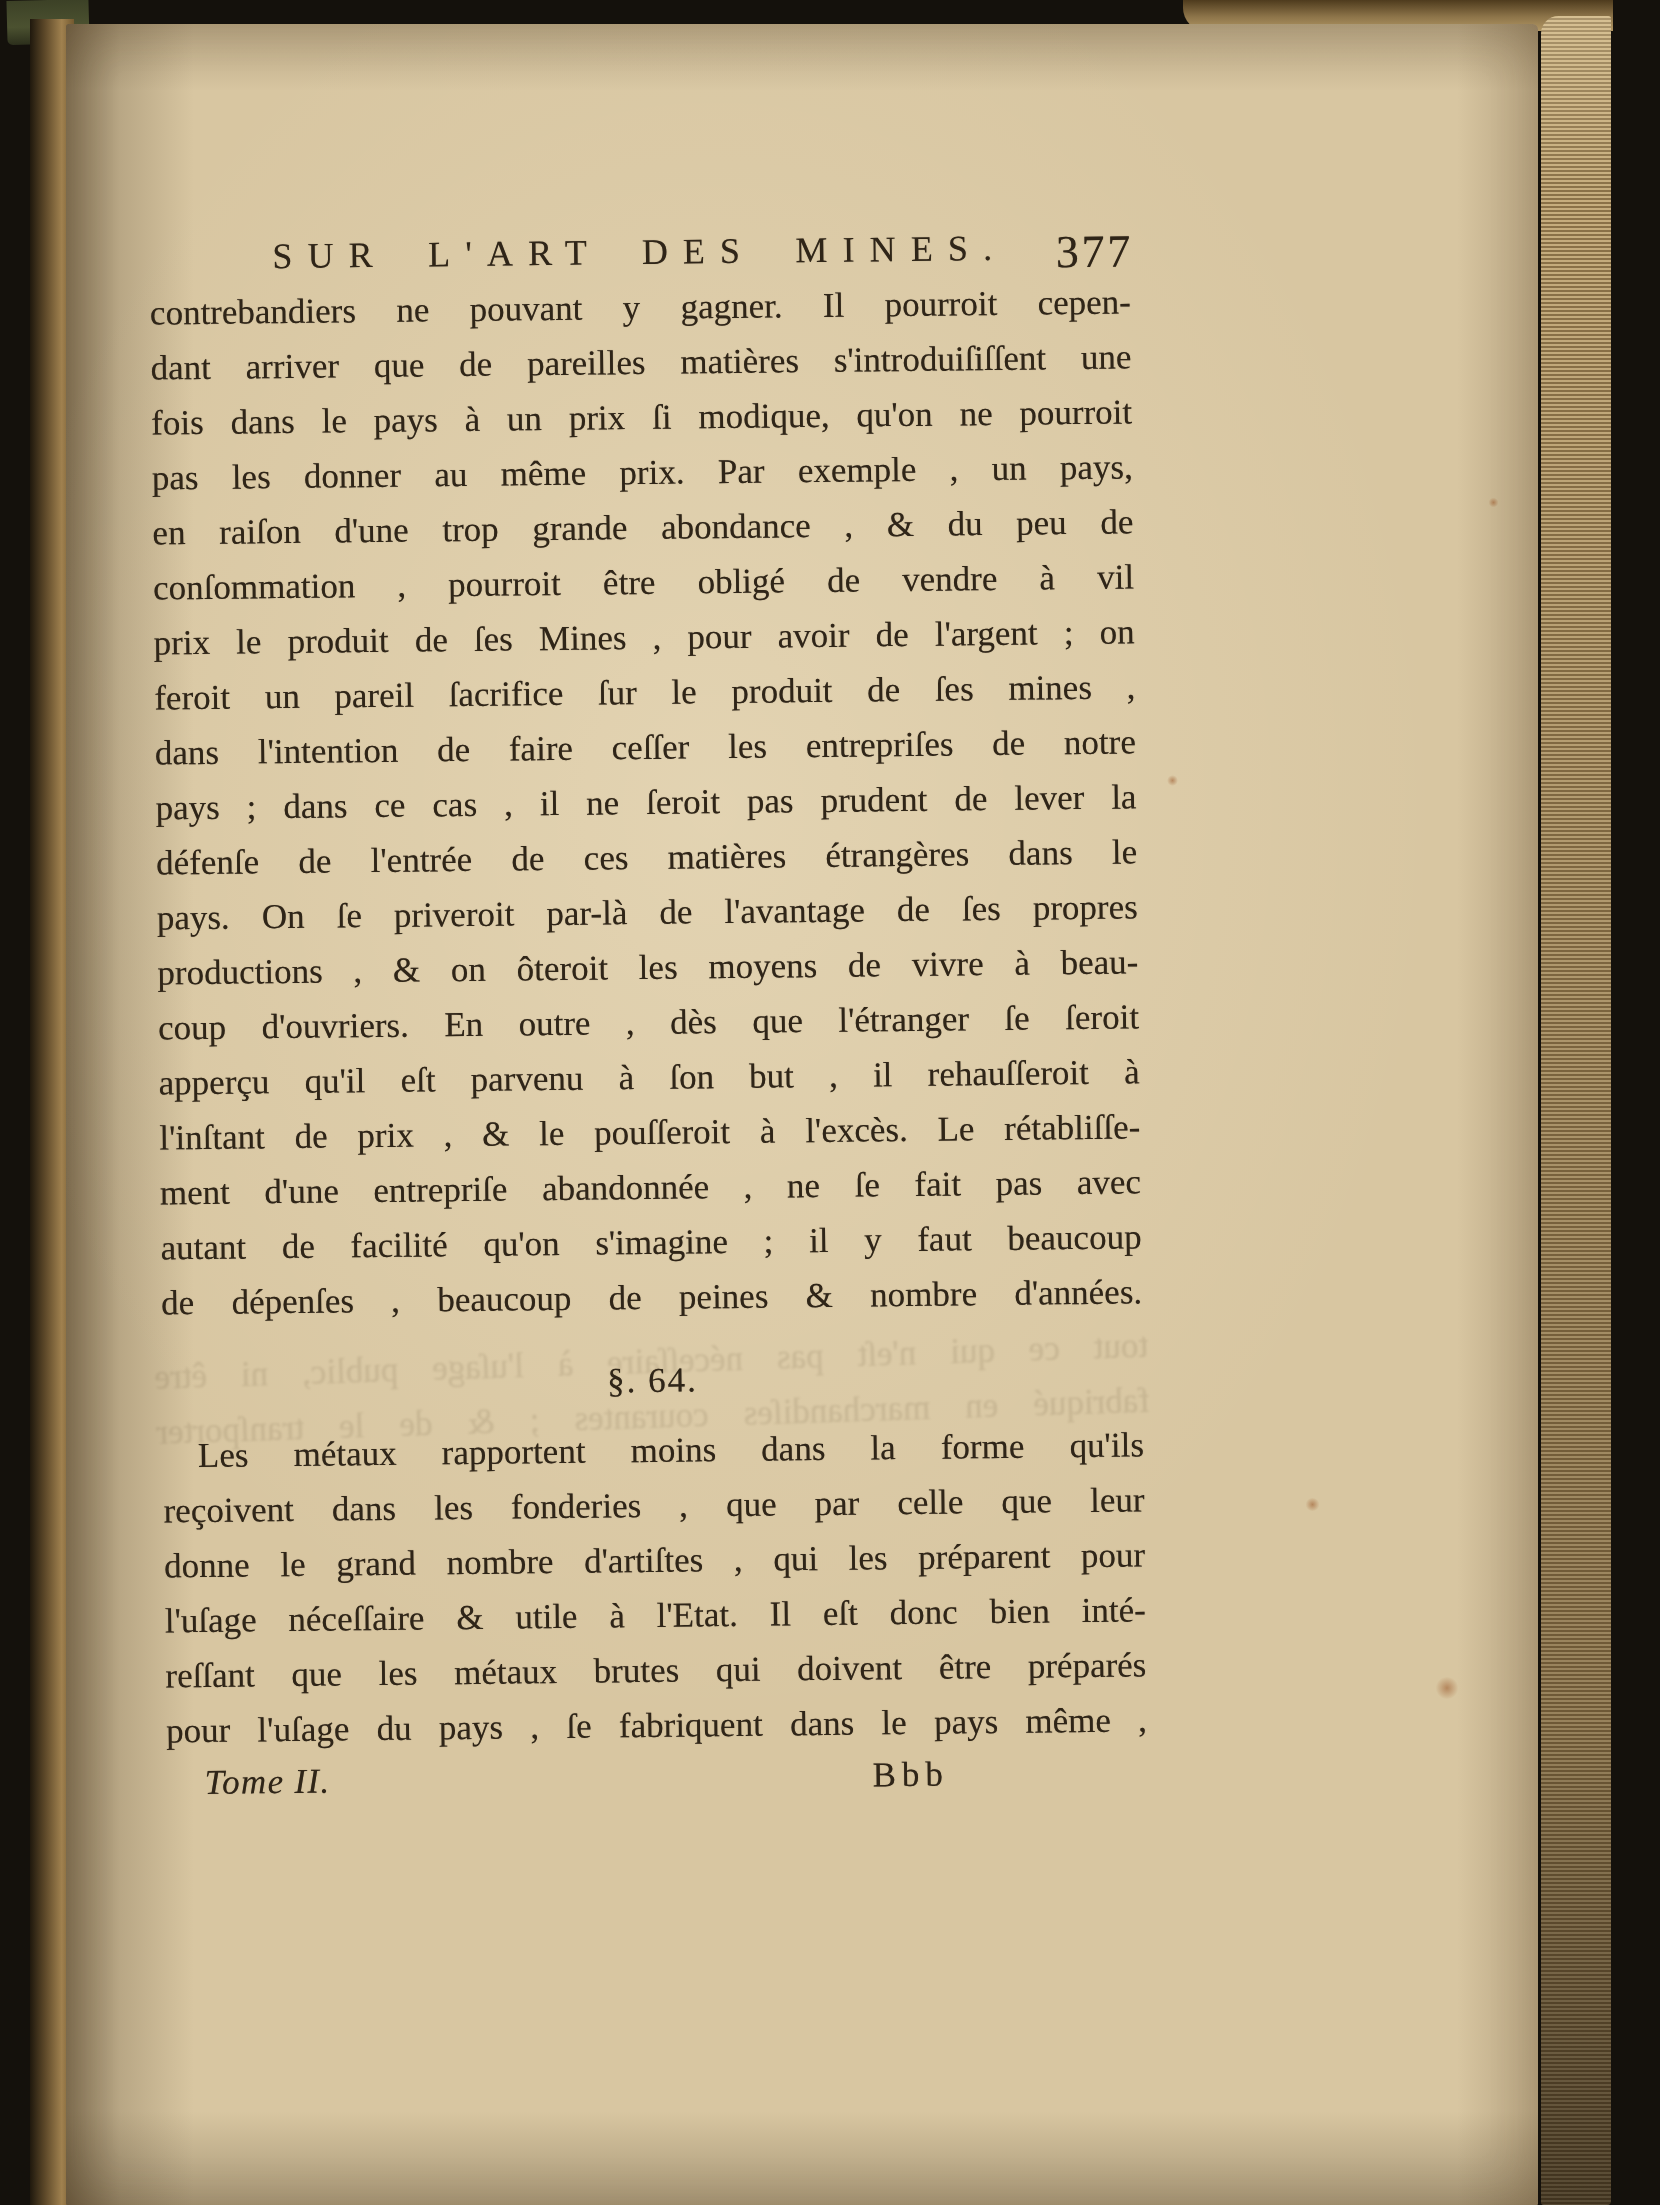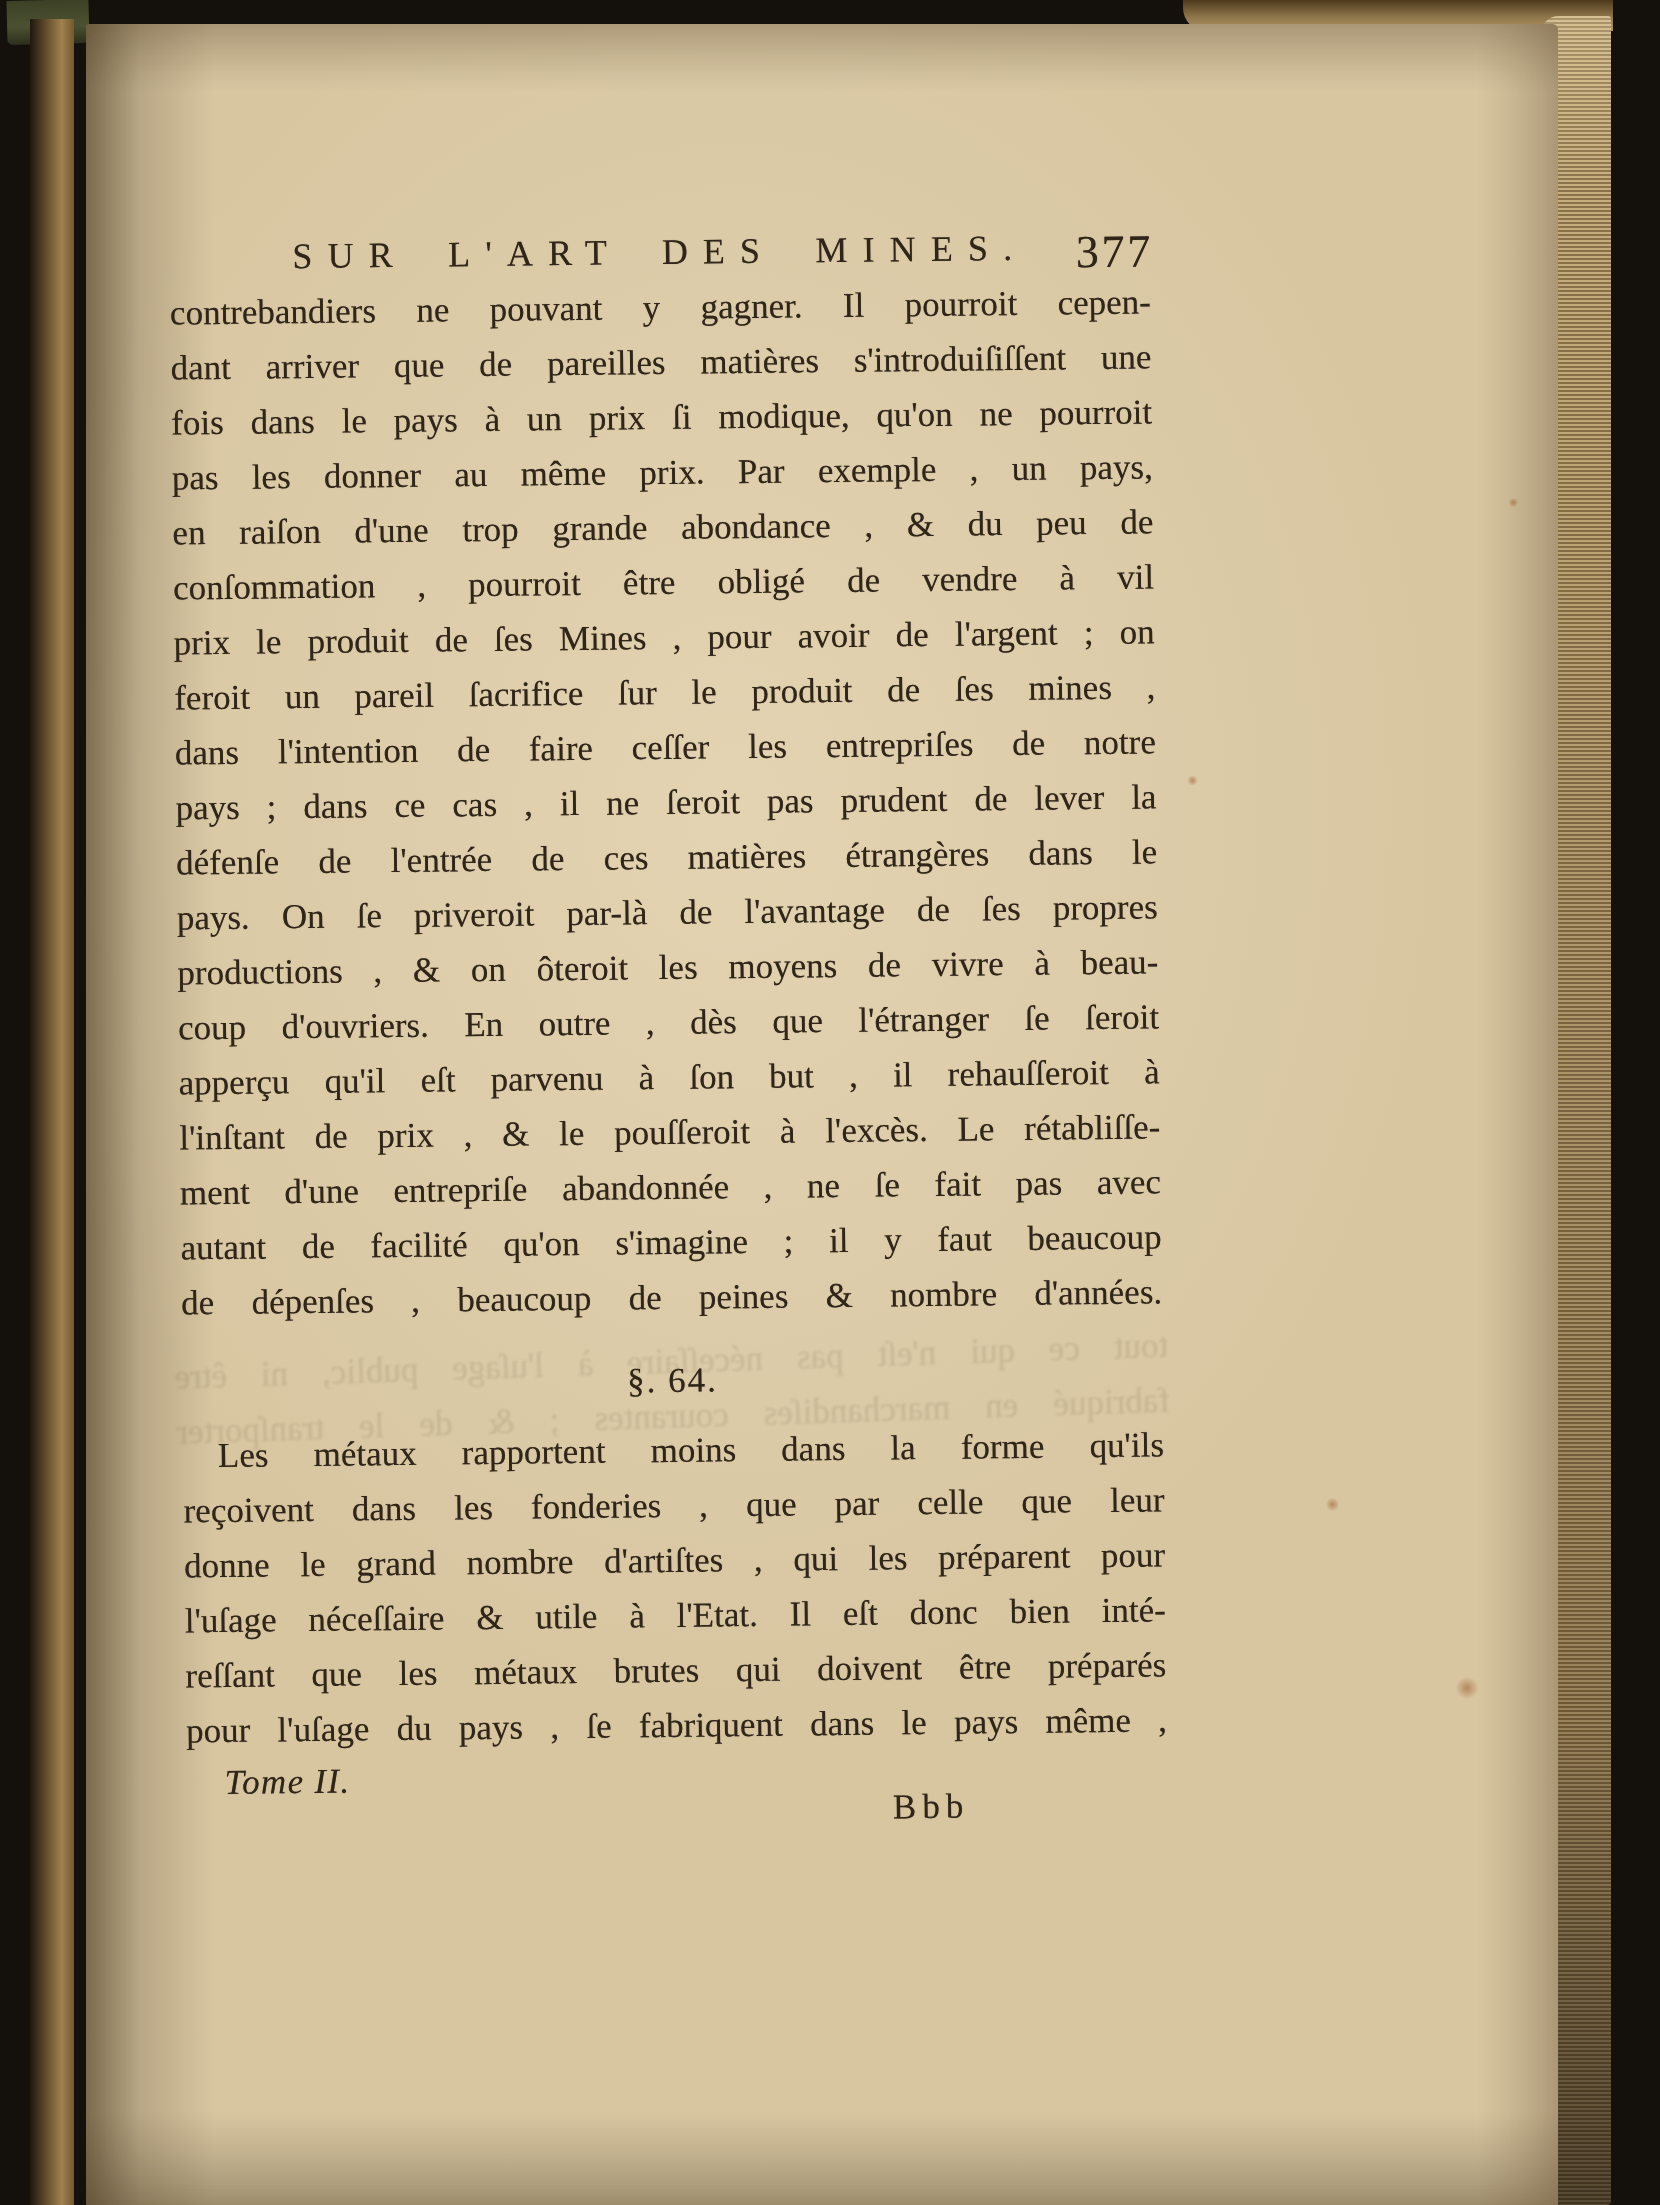--- a/index.html
+++ b/index.html
@@ -30,21 +30,21 @@
   .fore-edge {
     position: absolute; right: 50px; top: 16px; width: 70px; height: 2189px;
     background:
       linear-gradient(to bottom, rgba(255,240,200,0.28) 0px, rgba(0,0,0,0) 175px, rgba(44,31,13,0.30) 78%, rgba(18,12,5,0.62) 100%),
       repeating-linear-gradient(to bottom, #c6ad7e 0px, #c6ad7e 2px, #8a7148 2px, #8a7148 4px);
     border-radius: 17.5px 2.7px 4px 2.7px;
   }
 
   
   .page {
-    position: absolute; left: 86px; top: 24px; width: 1472px; height: 2181px;
+    position: absolute; left: 66px; top: 24px; width: 1472px; height: 2181px;
     background-color: #d8c6a1;
     background-image:
       radial-gradient(ellipse 1007px 1275px at 44% 36%, rgba(255,246,222,0.28), rgba(0,0,0,0) 72%),
       linear-gradient(to right, rgba(58,42,20,0.55) 0px, rgba(58,42,20,0.20) 54px, rgba(58,42,20,0) 128px),
       linear-gradient(to left, rgba(84,62,34,0.26) 0px, rgba(84,62,34,0) 81px),
       linear-gradient(to bottom, rgba(70,52,28,0.24) 0px, rgba(70,52,28,0) 67px),
       linear-gradient(to top, rgba(58,43,23,0.30) 0px, rgba(58,43,23,0) 94px);
     box-shadow: inset 0 0 47px rgba(80,58,28,0.22);
     border-radius: 2.7px 5.4px 1.3px 1.3px;
   }
@@ -76,21 +76,21 @@
     text-align: justify; text-align-last: justify;
   }
   .line.indent { text-indent: 35px; }
   .section-heading {
     margin-top: 28px; height: 55px; line-height: 55px;
     font-size: 35px; text-align: center; letter-spacing: 2px;
   }
   .paragraph-2 { margin-top: 14.8px; }
   .page-footer { position: relative; margin-top: 5.4px; height: 56px; font-size: 35px; }
   .volume-label { position: absolute; left: 38px; font-style: italic; letter-spacing: 1.3px; }
-  .signature-mark { position: absolute; left: 706px; letter-spacing: 6px; margin-top: 32px; }
+  .signature-mark { position: absolute; left: 706px; letter-spacing: 6px; }
 
   
   .bleedthrough {
     position: absolute; top: 1109px; left: -6.7px; width: 994px;
     transform: scaleX(-1) rotate(1.2deg);
     opacity: 0.14;
     filter: blur(1.3px);
     color: #5c4a2e;
     font-size: 32px; line-height: 50px;
     text-align: justify;

